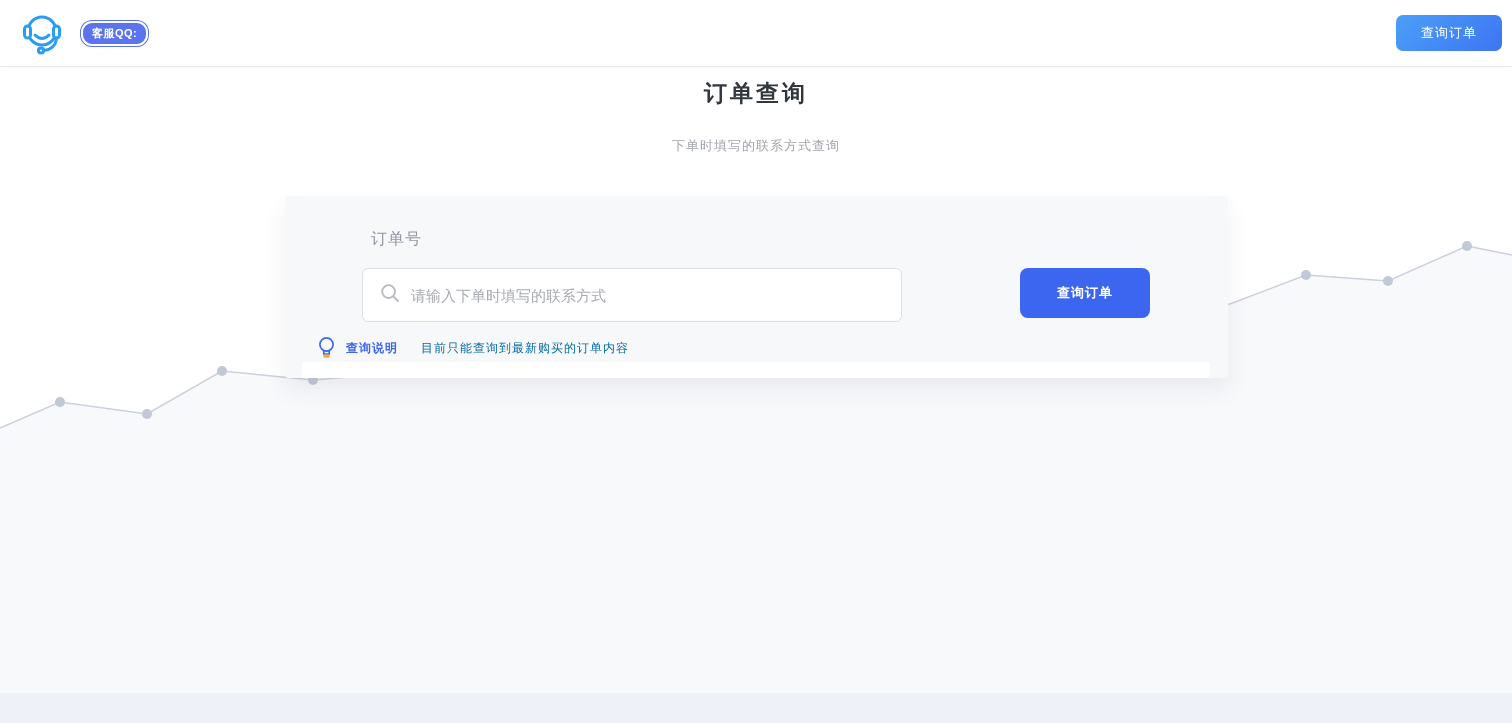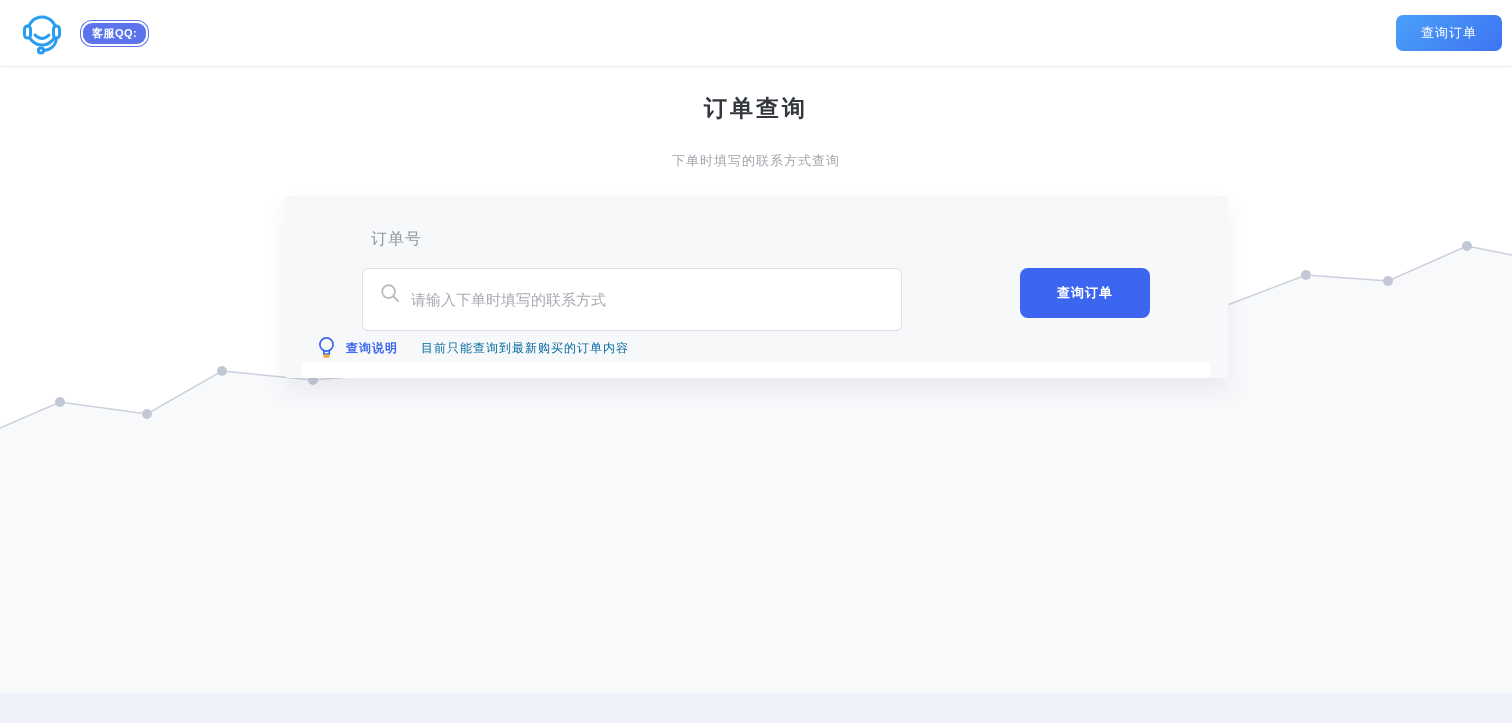--- a/index.html
+++ b/index.html
@@ -35,37 +35,37 @@
   }
   .header-query-btn {
     width:106px; height:36px; border:none; border-radius:7px;
     background:linear-gradient(135deg,var(--header-grad-start,#4aa0f8),var(--header-grad-end,#3e74f2));
     color:#ffffff; font-size:13px; letter-spacing:1px; cursor:pointer;
     font-family:inherit;
   }
   
   .hero { position:absolute; top:67px; left:0; width:100%; text-align:center; z-index:3; }
   .hero-title {
-    margin-top:26px; font-size:23px; font-weight:bold;
+    margin-top:11px; font-size:23px; font-weight:bold;
     color:#32373d; letter-spacing:3px;
   }
   .hero-subtitle {
     margin-top:28px; font-size:13px; color:#a2a6ad; letter-spacing:1px;
   }
   
   .card {
     position:absolute; left:285px; top:196px; width:943px; height:182px;
     background:var(--card-bg,#f7f8fa); border-radius:4px; z-index:3;
     box-shadow:0 12px 22px rgba(60,70,90,0.08);
   }
   .field-label {
     position:absolute; left:86px; top:33px;
     font-size:16px; color:#8f96a3; letter-spacing:1px;
   }
-  .input-wrap { position:absolute; left:77px; top:72px; width:540px; height:63px; }
+  .input-wrap { position:absolute; left:77px; top:72px; width:540px; height:54px; }
   .search-icon { position:absolute; left:18px; top:15px; width:20px; height:20px; }
   .order-input {
     width:100%; height:100%;
     border:1px solid #dcdfe6; border-radius:6px;
     background:#ffffff; padding:0 14px 0 48px;
     font-size:15px; color:#333; outline:none;
     font-family:inherit;
   }
   .order-input::placeholder { color:#a8abb2; }
   .submit-btn {

